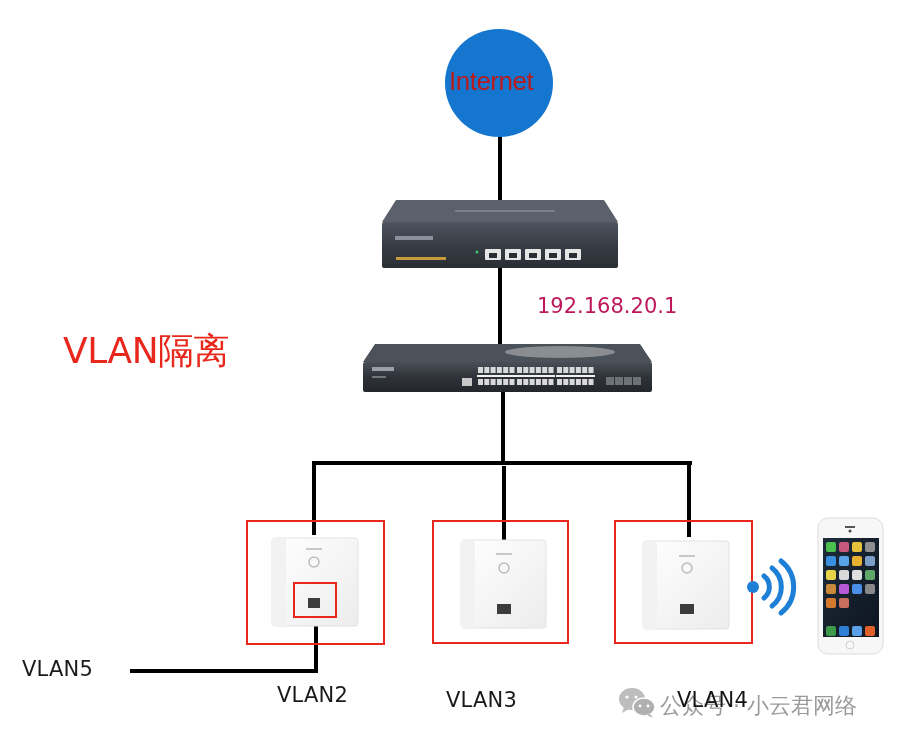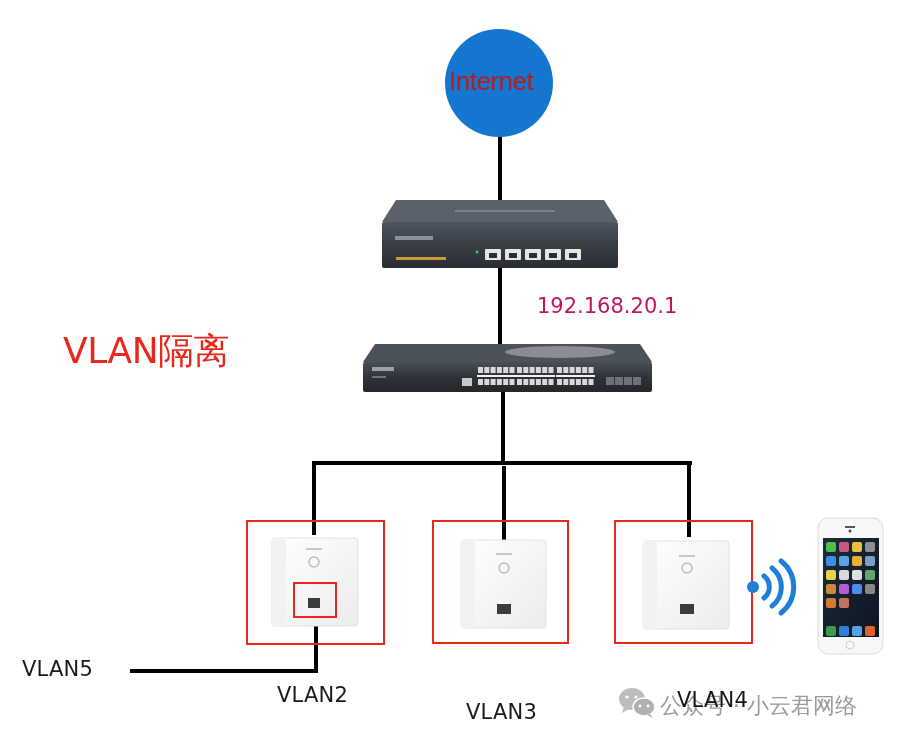--- a/index.html
+++ b/index.html
@@ -202,21 +202,21 @@
 <div class="lbl" style="left:449px; top:66px; font-size:26px; color:#b91c1c; font-family:'Liberation Sans', sans-serif; letter-spacing:-0.5px;">Internet</div>
 
 <div class="lbl ip-lbl" style="left:537px; top:294px;">192.168.20.1</div>
 
 <div class="lbl title-lbl" style="left:36px; top:327px;margin-left:27px;">VLAN隔离</div>
 
 <div class="lbl vlan-lbl" style="left:22px; top:657px;">VLAN5</div>
 
 <div class="lbl vlan-lbl" style="left:277px; top:683px;text-align:center;">VLAN2</div>
 
-<div class="lbl vlan-lbl" style="left:466px; top:688px;margin-top:12px;">VLAN3</div>
+<div class="lbl vlan-lbl" style="left:446px; top:688px;">VLAN3</div>
 
 <div class="abs" style="left:618px; top:684px; height:40px;">
   <svg width="40" height="34" viewBox="0 0 40 34" style="position:absolute; left:0; top:2px;">
     <ellipse cx="14" cy="13" rx="13" ry="11" fill="#bdbdbd"></ellipse>
     <path d="M6,21 L4,27 L11,23 Z" fill="#bdbdbd"></path>
     <ellipse cx="26" cy="21" rx="11" ry="9" fill="#b0b0b0" stroke="#fff" stroke-width="1.5"></ellipse>
     <path d="M32,28 L35,32 L29,29 Z" fill="#b0b0b0"></path>
     <circle cx="9" cy="11" r="1.6" fill="#fff"></circle>
       <circle cx="18" cy="11" r="1.6" fill="#fff"></circle>
     <circle cx="22" cy="20" r="1.4" fill="#fff"></circle>

